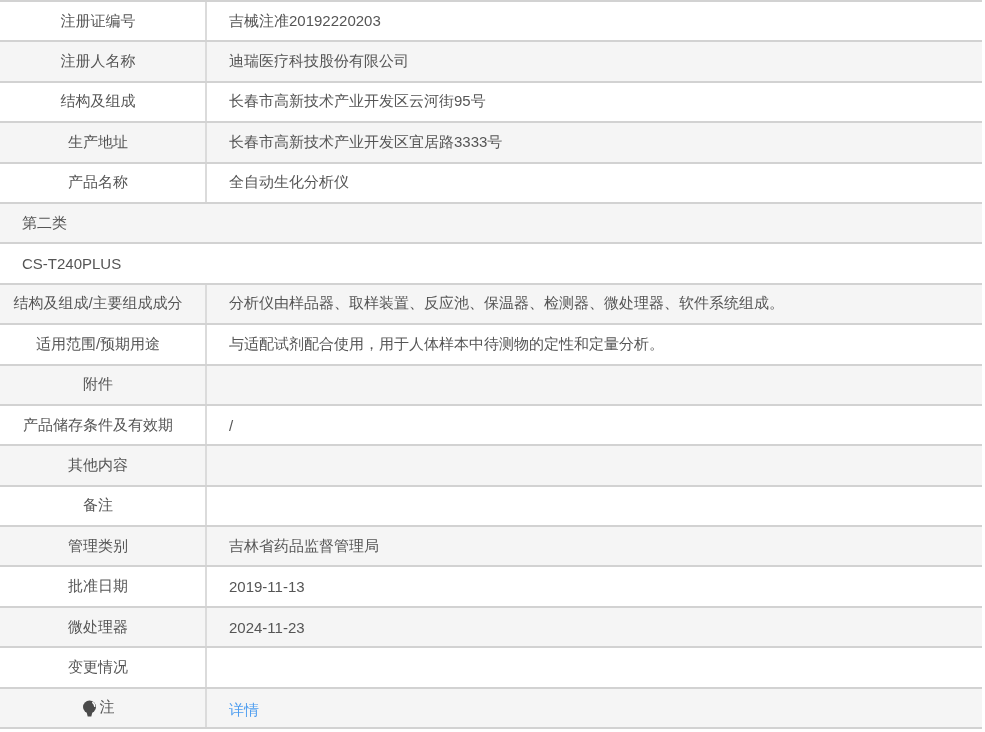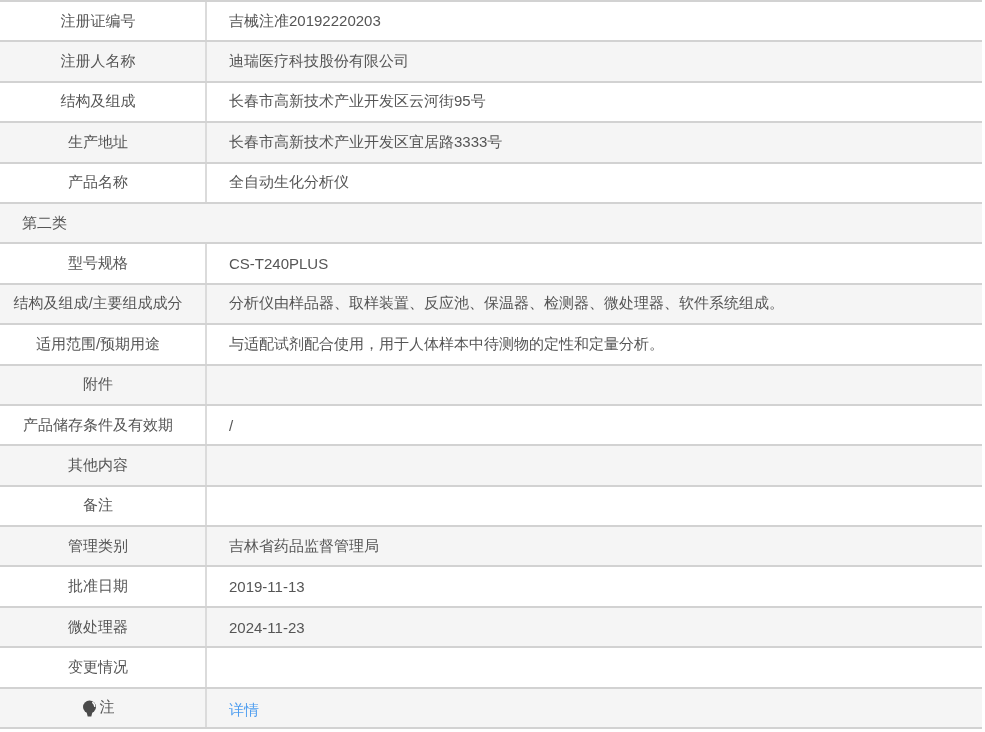--- a/index.html
+++ b/index.html
@@ -118,24 +118,20 @@
     </div>
   </div>
 
   <div class="row">
     <div class="cell value-cell">
       <span class="value-text">第二类</span>
     </div>
   </div>
 
   <div class="row">
-    <div class="cell label-cell">
-
-      <span class="label-text">型号规格</span>
-    </div>
     <div class="cell value-cell">
       <span class="value-text">CS-T240PLUS</span>
     </div>
   </div>
 
   <div class="row">
     <div class="cell label-cell">
 
       <span class="label-text">结构及组成/主要组成成分</span>
     </div>

